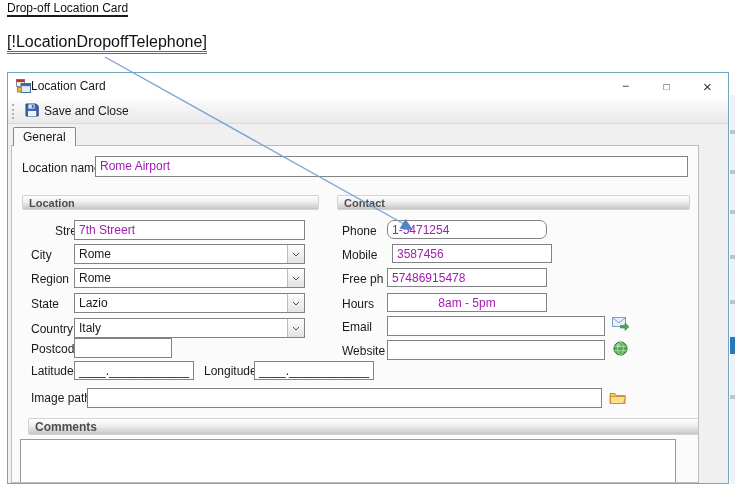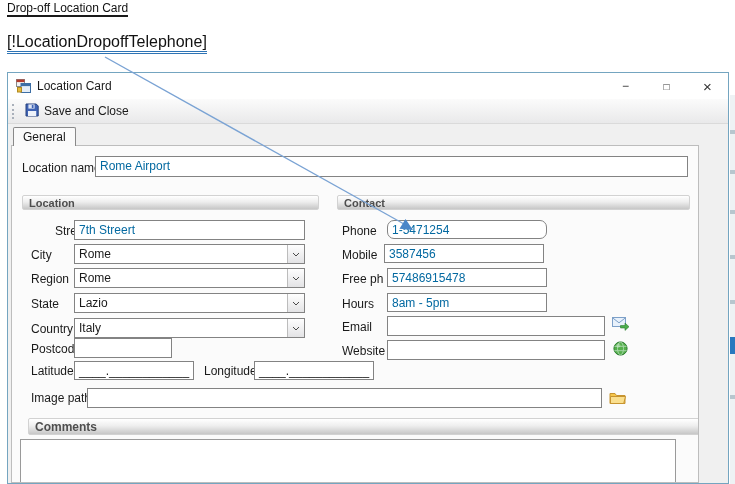--- a/index.html
+++ b/index.html
@@ -14,21 +14,21 @@
 
   
   .connector { position:absolute; left:0; top:0; z-index:60; pointer-events:none; }
 
   
   .win { position:absolute; left:7px; top:72px; width:722px; height:412px;
     background:#f0f0f0; border:1px solid #74a5c0; z-index:10; }
   .titlebar { position:absolute; left:0; top:0; width:100%; height:26px; background:#ffffff;
     display:flex; align-items:center; }
   .app-icon { margin-left:8px; width:15px; height:14px; display:inline-block; }
-  .title { margin-left:6px; font-size:12px; color:#1a1a1a; }
+  .title { font-size:12px; color:#1a1a1a; }
   .win-controls { margin-left:auto; display:flex; height:26px; }
   .wbtn { width:41px; height:26px; display:flex; align-items:center; justify-content:center;
     color:#333; cursor:default; }
   .glyph-min { font-size:12px; }
   .glyph-max { font-size:10px; }
   .glyph-close { font-size:15px; }
 
   .toolbar { position:absolute; left:0; top:26px; width:100%; height:25px;
     background:linear-gradient(180deg,#fbfbfb,#e9e9ea); border-bottom:1px solid #dadada;
     display:flex; align-items:center; }
@@ -38,21 +38,21 @@
 
   .content { position:absolute; left:0; top:51px; right:0; bottom:0; background:#f0f0f0; }
   .tab { position:absolute; left:5px; top:3px; height:19px; padding:2px 9px 0 9px;
     background:#fafafa; border:1px solid #898989; border-bottom:none; font-size:12px;
     color:#1a1a1a; z-index:3; border-radius:2px 2px 0 0; }
   .tabpage { position:absolute; left:3px; top:21px; width:688px; bottom:0;
     background:#fbfbfb; border:1px solid #bdbdbd; overflow:hidden; z-index:2; }
 
   .lbl { position:absolute; font-size:12px; color:#1a1a1a; white-space:nowrap; }
   .tb { position:absolute; background:#ffffff; border:1px solid #838383; font-size:12px;
-    color:#0369a1; padding:2px 4px; white-space:nowrap; overflow:hidden; }
+    color:#a21caf; padding:2px 4px; white-space:nowrap; overflow:hidden; }
   .combo { position:absolute; background:#ffffff; border:1px solid #838383; font-size:12px;
     color:#1a1a1a; display:flex; align-items:center; }
   .combo .val { padding-left:4px; flex:1; }
   .combo-btn { width:17px; align-self:stretch; display:flex; align-items:center;
     justify-content:center; background:linear-gradient(180deg,#fefefe,#e3e3e5);
     border-left:1px solid #bcbcbc; }
   .grp-hdr { position:absolute; height:15px; line-height:14px;
     background:linear-gradient(180deg,#ffffff 0%,#eeeeee 45%,#c7c7c7 100%);
     border:1px solid #d2d2d2; border-radius:2px; font-size:11px; font-weight:bold;
     color:#4e4e4e; padding-left:6px; }
@@ -199,27 +199,27 @@
           <path d="M1.5 5.5 h15 l-1.8 7 h-13.2 z" fill="#fadf8e" stroke="#c79430"></path>
         </svg>
       </span>
 
       <div class="grp-hdr" style="left:325px;top:49px;width:353px;">Contact</div>
 
       <span class="lbl" style="left:330px;top:78px;">Phone</span>
       <div class="tb" style="left:375px;top:74px;width:160px;height:19px;border-radius:7px;">1-5471254</div>
 
       <span class="lbl" style="left:330px;top:102px;text-align:right;">Mobile</span>
-      <div class="tb" style="left:372px;top:98px;width:160px;height:19px;">3587456</div>
+      <div class="tb" style="left:380px;top:98px;width:160px;height:19px;">3587456</div>
 
       <span class="lbl" style="left:330px;top:126px;">Free ph</span>
       <div class="tb" style="left:375px;top:122px;width:160px;height:19px;">57486915478</div>
 
       <span class="lbl" style="left:330px;top:151px;">Hours</span>
-      <div class="tb" style="left:375px;top:147px;width:160px;height:19px;">8am - 5pm</div>
+      <div class="tb" style="left:375px;top:147px;width:160px;height:19px;text-align:center;">8am - 5pm</div>
 
       <span class="lbl" style="left:330px;top:174px;">Email</span>
       <div class="tb" style="left:375px;top:170px;width:218px;height:20px;"></div>
       <span class="field-icon" style="left:600px;top:171px;">
         <svg width="18" height="14" viewBox="0 0 18 14">
           <rect x="0.5" y="0.5" width="13" height="9" fill="#e8f1fb" stroke="#7da0c8"></rect>
           <path d="M0.5 0.8 l6.5 5 6.5 -5" fill="none" stroke="#7da0c8"></path>
           <path d="M8.5 8.5 h4.5 v-2.5 l4 3.7 -4 3.7 v-2.4 h-4.5 z" fill="#4cae4c" stroke="#2e7d32" stroke-width="0.6"></path>
         </svg>
       </span>

